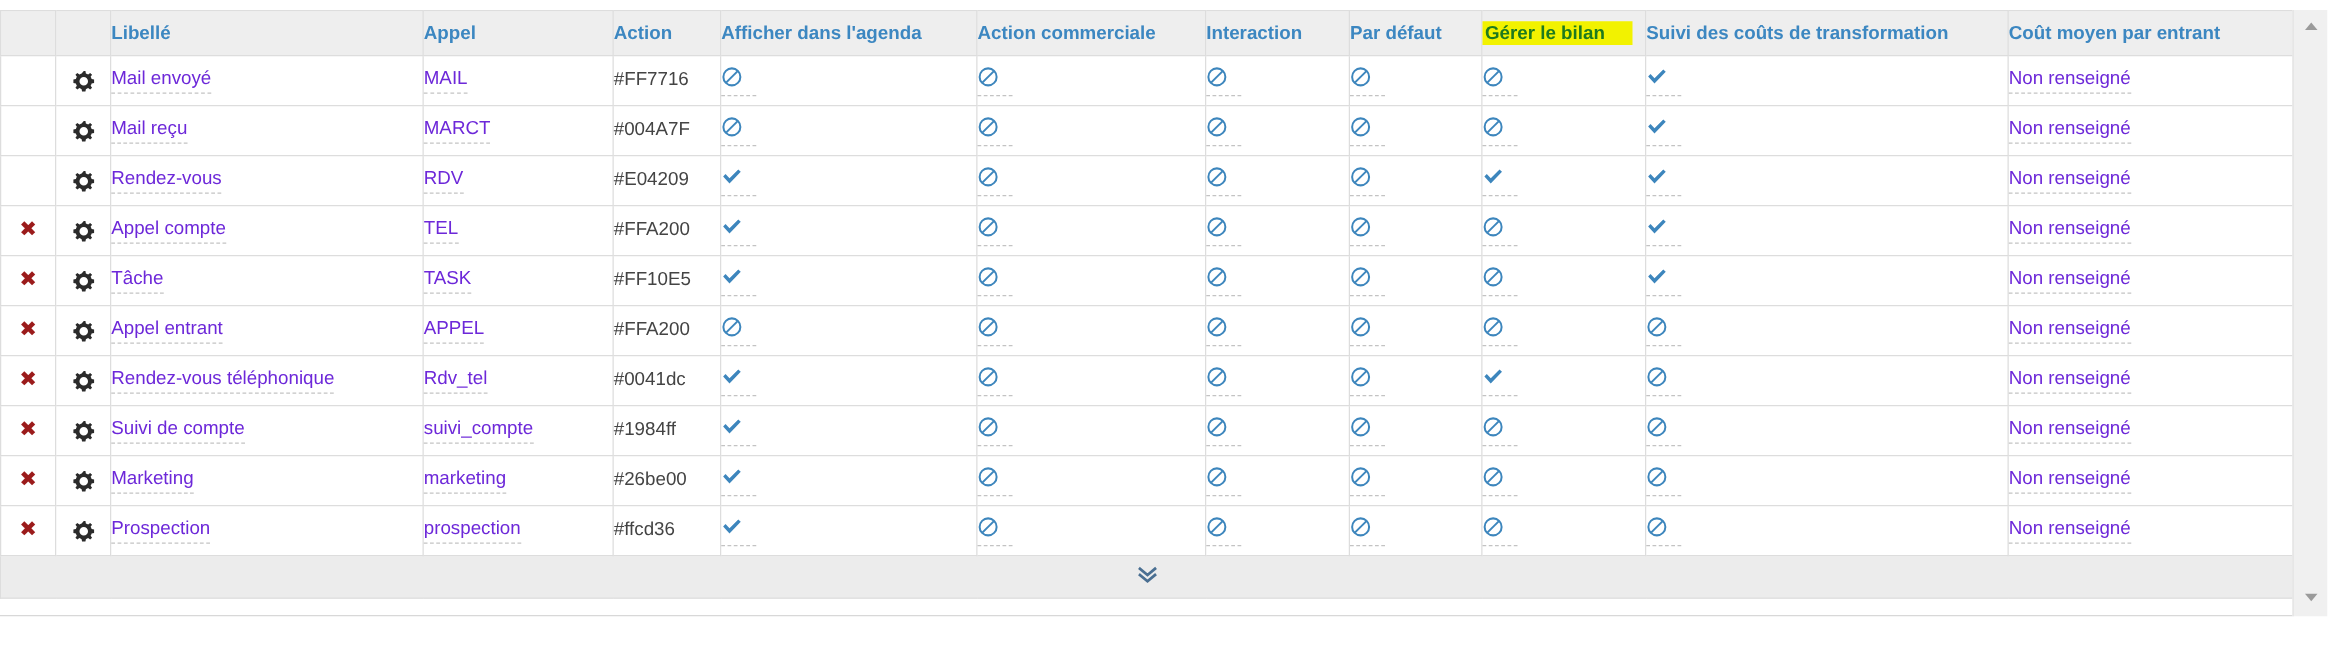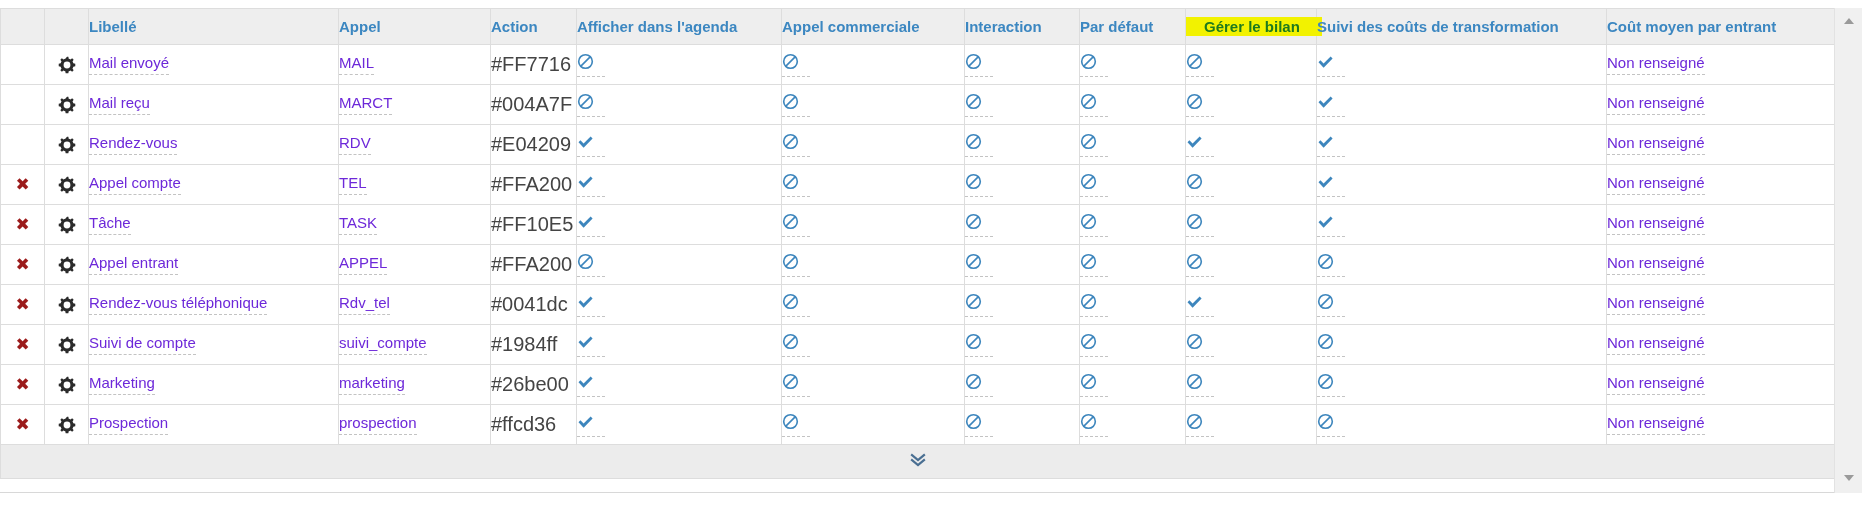--- a/index.html
+++ b/index.html
@@ -64,21 +64,21 @@
   }
 
   thead th.blank {
     padding: 0;
   }
 
   .hl-wrap {
     display: inline-block;
     background: #f2f200;
     color: #1e7a1e;
-    padding: 1px 22px 1px 18px;
+    padding: 1px 22px 1px 2px;
     line-height: 1.15;
   }
 
   tbody tr {
     height: 40px;
   }
   tbody td {
     height: 40px;
     padding: 0 0 0 14px;
     background: #ffffff;
@@ -114,21 +114,21 @@
     border-bottom: 1px dashed #c3c3c3;
     padding-bottom: 1px;
     cursor: pointer;
     font-size: 15px;
     line-height: 1.25;
   }
 
   .plain {
     display: inline-block;
     color: #444444;
-    font-size: 20px;
+    font-size: 15px;
     line-height: 1.25;
   }
 
   .bool-cell {
     display: inline-block;
     position: relative;
     padding-bottom: 7px;
     cursor: pointer;
   }
   .bool-cell .dash {
@@ -224,21 +224,21 @@
           <col style="width: 228px;">
         </colgroup>
       <thead>
         <tr id="head-row">
             <th class="blank"></th>
             <th class="blank"></th>
             <th><span>Libellé</span></th>
             <th><span>Appel</span></th>
             <th><span>Action</span></th>
             <th><span>Afficher dans l'agenda</span></th>
-            <th><span>Appel commerciale</span></th>
+            <th><span>Action commerciale</span></th>
             <th><span>Interaction</span></th>
             <th><span>Par défaut</span></th>
             <th><span class="hl-wrap">Gérer le bilan</span></th>
             <th><span>Suivi des coûts de transformation</span></th>
             <th><span>Coût moyen par entrant</span></th>
           </tr>
       </thead>
       <tbody id="body">
           <tr>
             <td class="c-del"></td>

